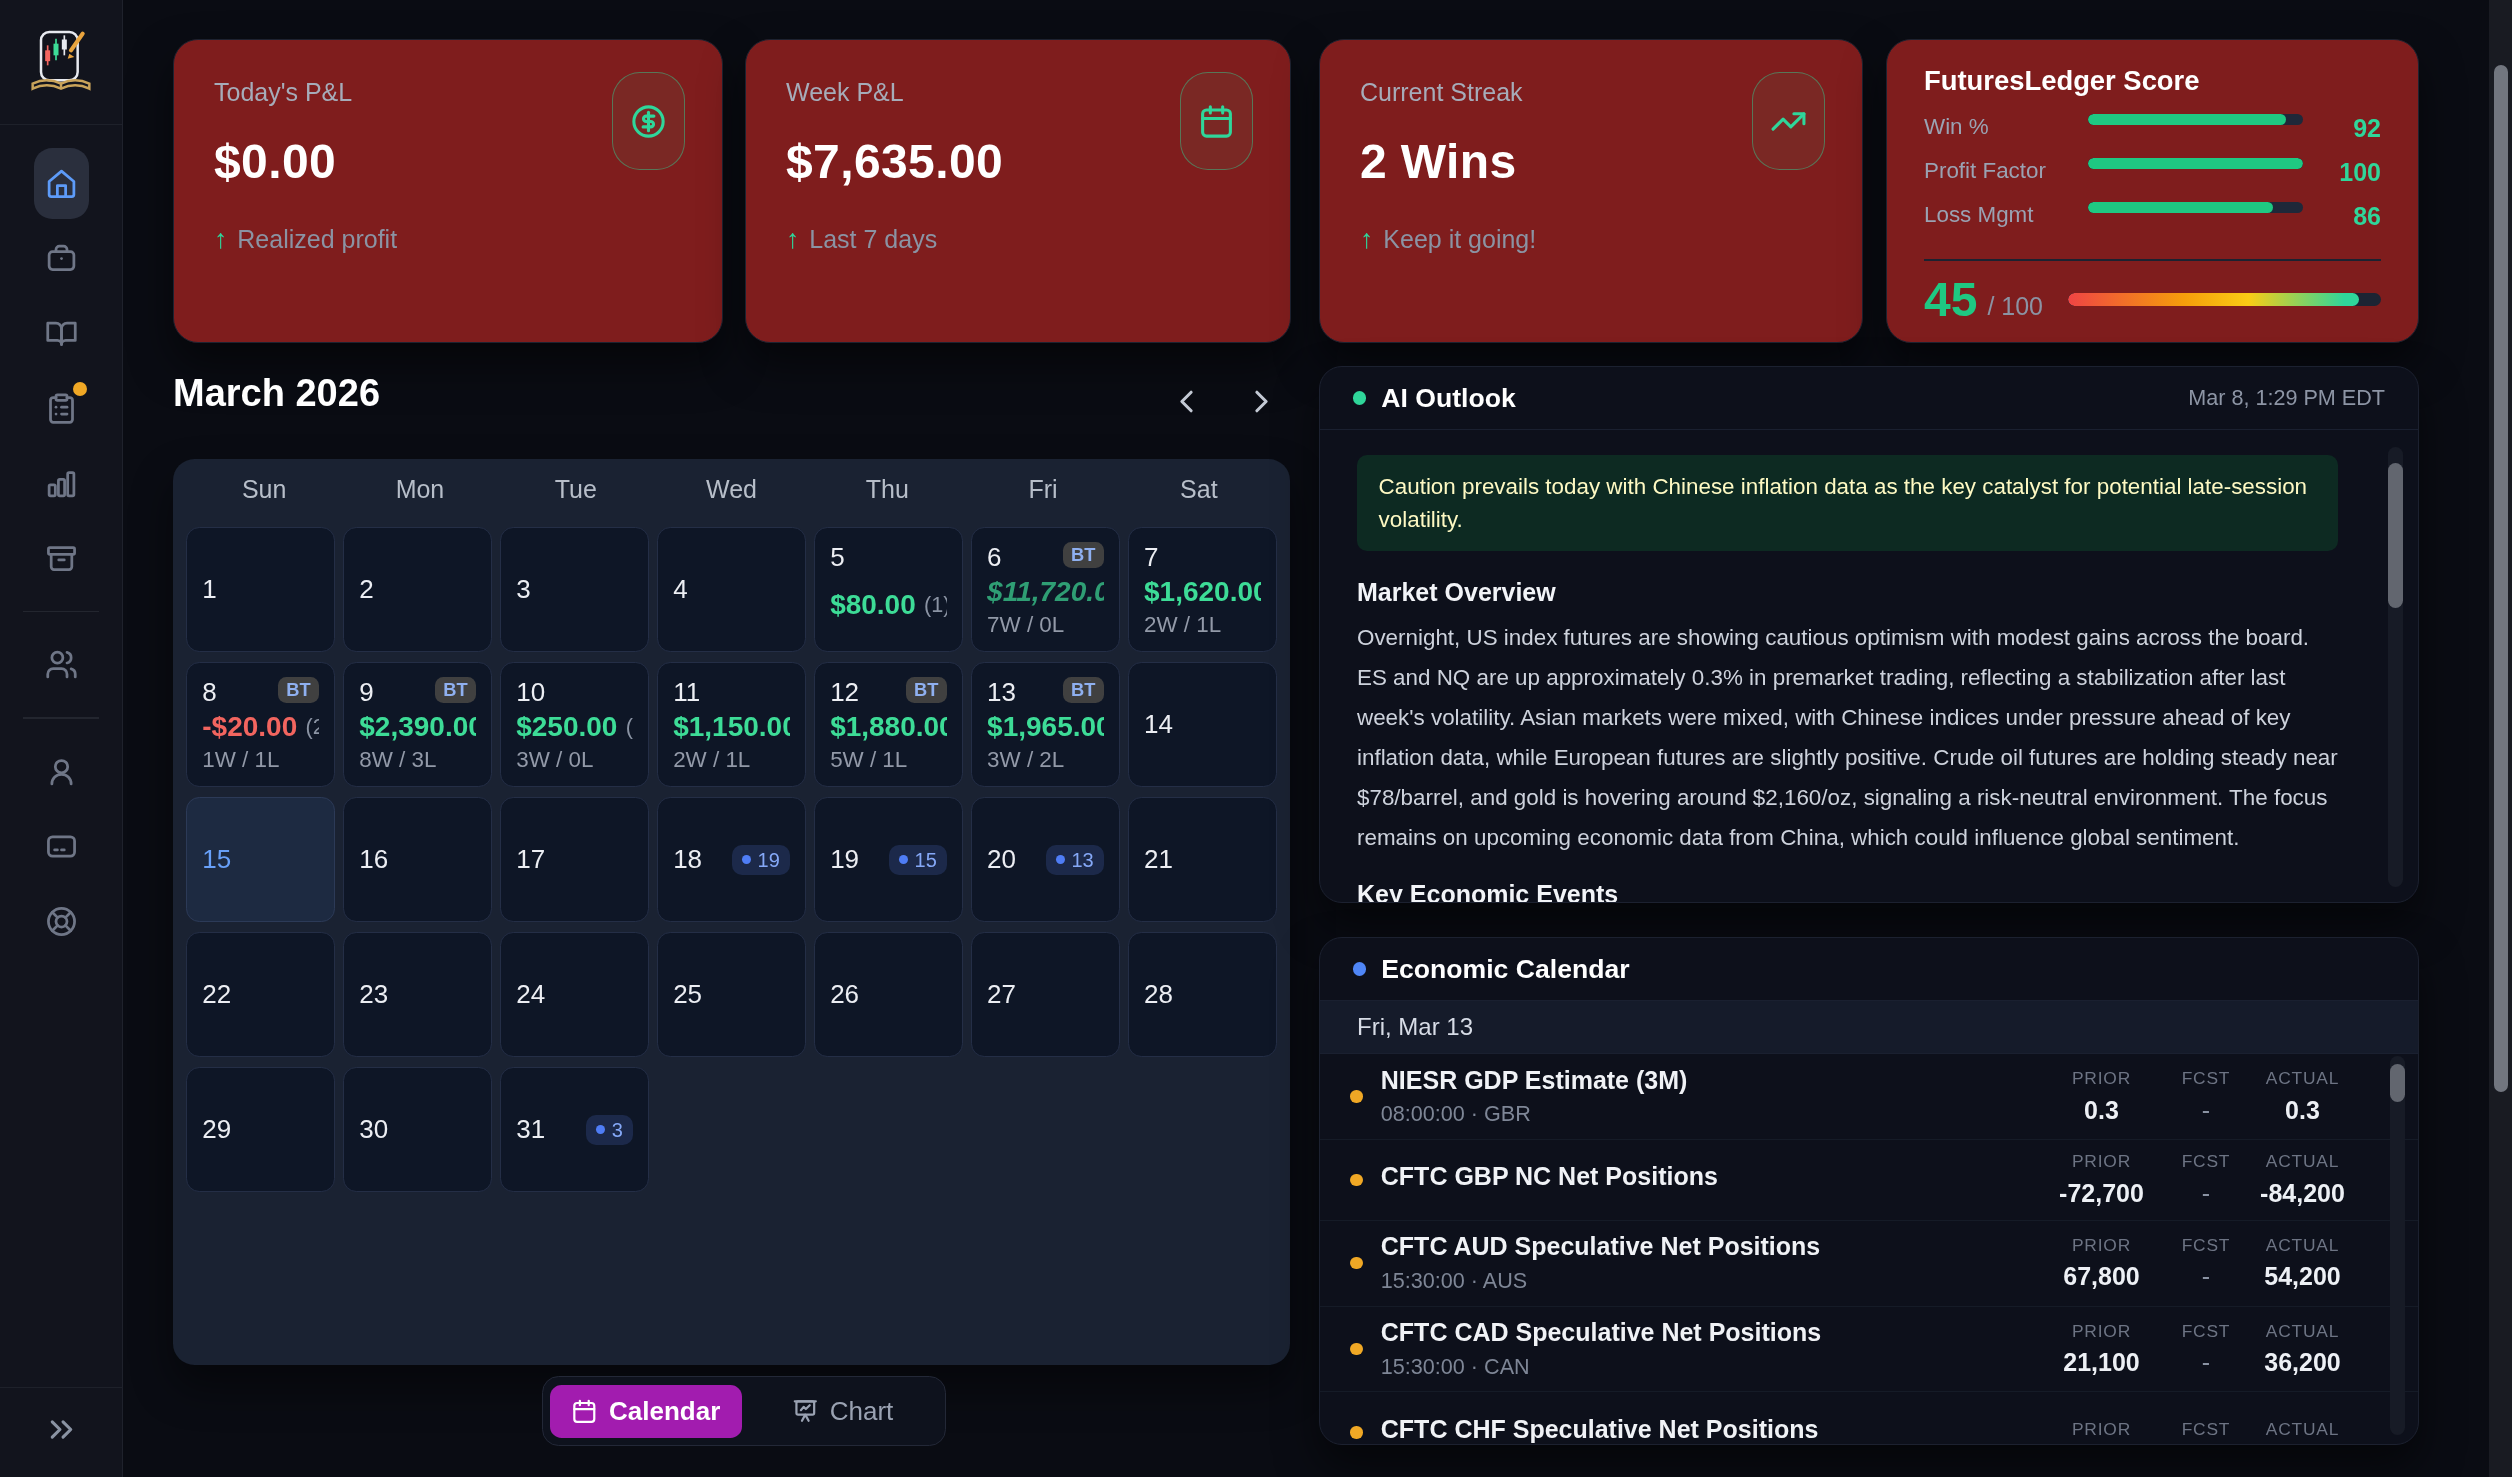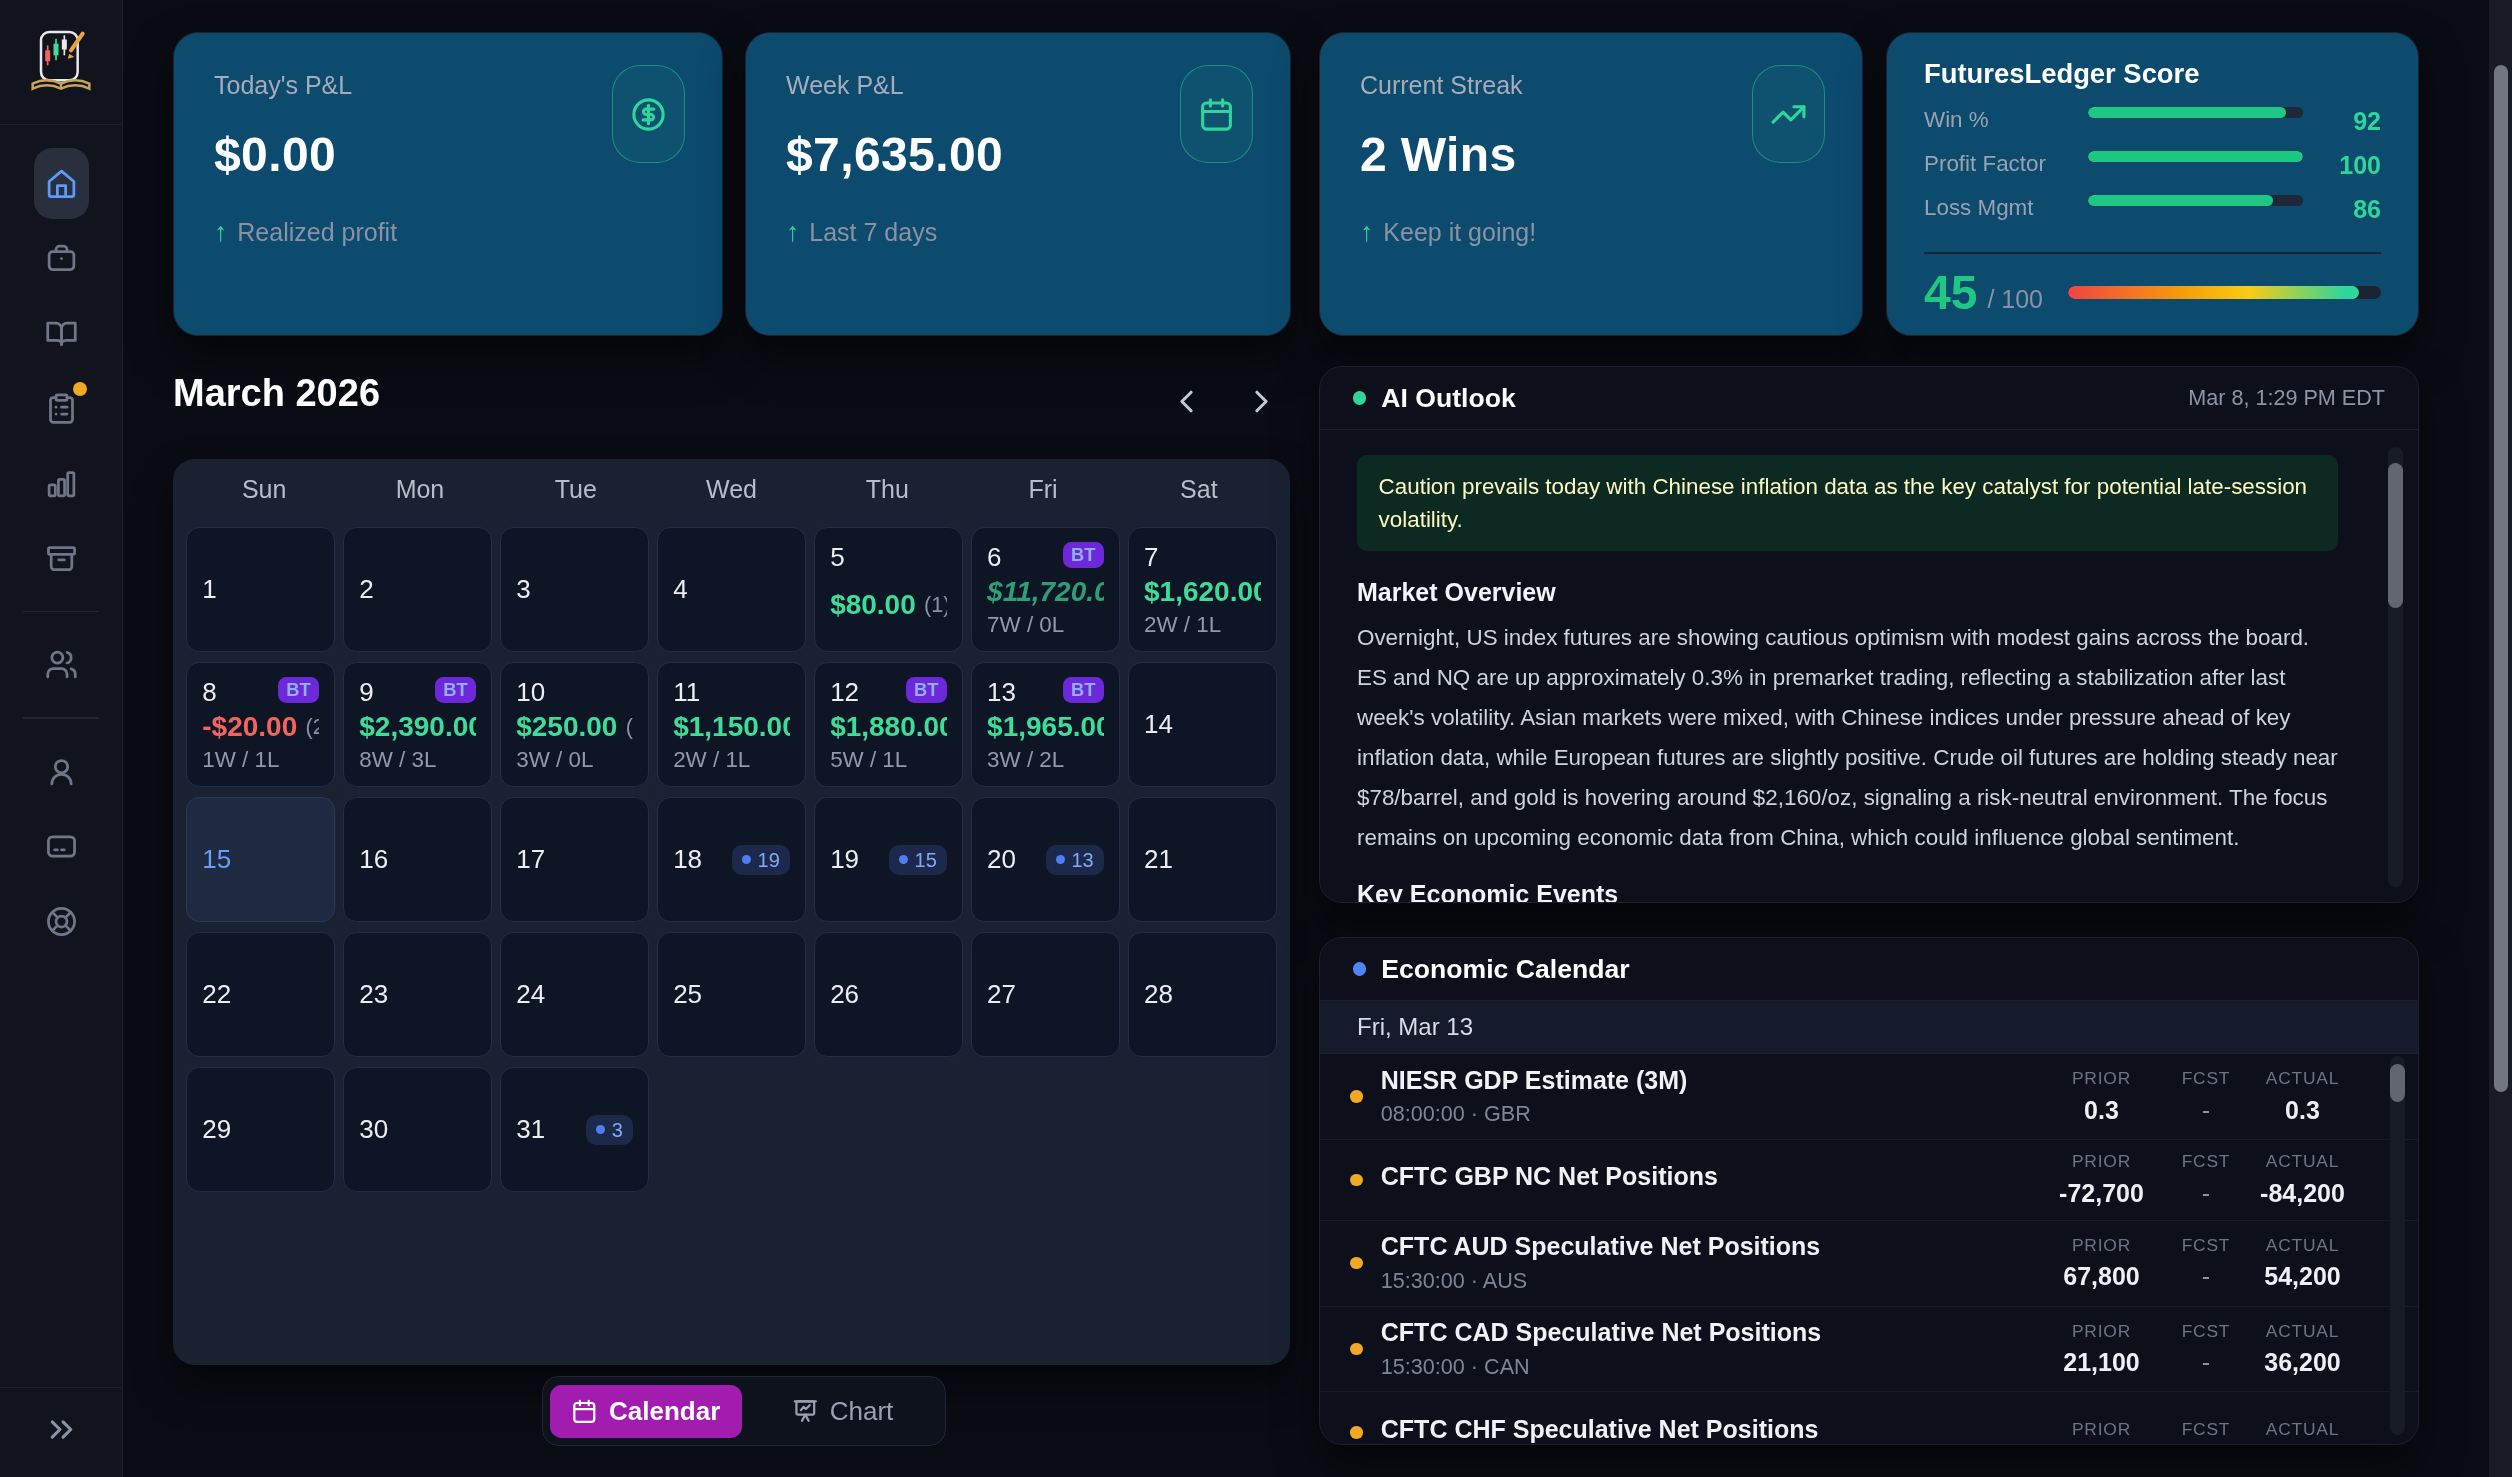--- a/index.html
+++ b/index.html
@@ -24,21 +24,21 @@
   .nav-btn svg { width:33px; height:33px; }
   .nav-dot { position:absolute; top:1.7px; right:1.7px; width:14px; height:14px; border-radius:50%;
     background:#f0a825; }
   .sdiv { width:76px; height:1.7px; background:#23262f; margin:5px auto 25px; }
   .side-bottom { position:absolute; bottom:0; left:0; width:123px; border-top:1.7px solid #1e212a;
     padding:21.6px 0 28px; display:flex; justify-content:center; }
   .collapse-btn { border:none; background:transparent; color:#8a93a3; cursor:pointer; }
   .collapse-btn svg { width:37px; height:37px; }
 
   
-  .card { position:absolute; top:32px; height:304px; background:#0c4a6e;
+  .card { position:absolute; top:39px; height:304px; background:#7f1d1d;
     border:1.7px solid #1d2230; border-radius:25px; box-shadow:0 21.6px 42px rgba(0,0,0,.5);
     padding:38px 40px; }
   .c1 { left:173px;  width:550px; }
   .c2 { left:745px;  width:546px; }
   .c3 { left:1319px; width:544px; }
   .c4 { left:1886px; width:533px; padding:25px 37px; }
   .card-label { font-size:25px; color:#a6acb9; }
   .card-value { font-size:48px; font-weight:bold; color:#ffffff; margin-top:26.6px; letter-spacing:0.4px; }
   .card-sub { margin-top:35px; font-size:25px; color:#8b93a3; display:flex; align-items:center; gap:10px; }
   .up-arrow { color:#2fd69a; font-size:26.6px; }
@@ -75,21 +75,21 @@
   .cal-grid { display:grid; grid-template-columns:repeat(7,1fr); grid-auto-rows:125px;
     gap:10px 8.3px; padding:8.3px 13.3px 0; }
   .cell { background:#0e1626; border:1.7px solid #242e46; border-radius:13.3px; padding:13.3px 15px;
     display:flex; flex-direction:column; overflow:hidden; cursor:pointer; }
   .cell.ghost { background:transparent; border:none; cursor:default; }
   .cell.today { background:#1d2a41; border-color:#2c3a57; }
   .cell-top { display:flex; align-items:flex-start; justify-content:space-between; }
   .cell-center { flex:1; display:flex; align-items:center; justify-content:space-between; }
   .dnum { font-size:26px; color:#eceef3; }
   .today .dnum { color:#68a0f8; }
-  .bt-badge { background:#6d28d9; color:#8fb0f0; font-size:18.3px; font-weight:bold;
+  .bt-badge { background:#404040; color:#8fb0f0; font-size:18.3px; font-weight:bold;
     border-radius:8.3px; padding:4.2px 8.3px; line-height:1; }
   .ev-badge { background:#1c294a; color:#85a8f7; font-size:20px; border-radius:10px;
     padding:5px 10px; display:flex; align-items:center; gap:6.6px; line-height:1; }
   .ev-dot { width:9.1px; height:9.1px; border-radius:50%; background:#4f7df5; }
   .cell-val { flex:1; display:flex; align-items:center; gap:8.3px; white-space:nowrap; overflow:hidden; }
   .money { font-size:28px; font-weight:bold; }
   .tone-profit .money { color:#3ddc97; }
   .tone-loss .money { color:#f2655f; }
   .tone-backtest .money { color:#2f9e74; font-style:italic; }
   .cnt { font-size:21.6px; color:#8a93a3; }

